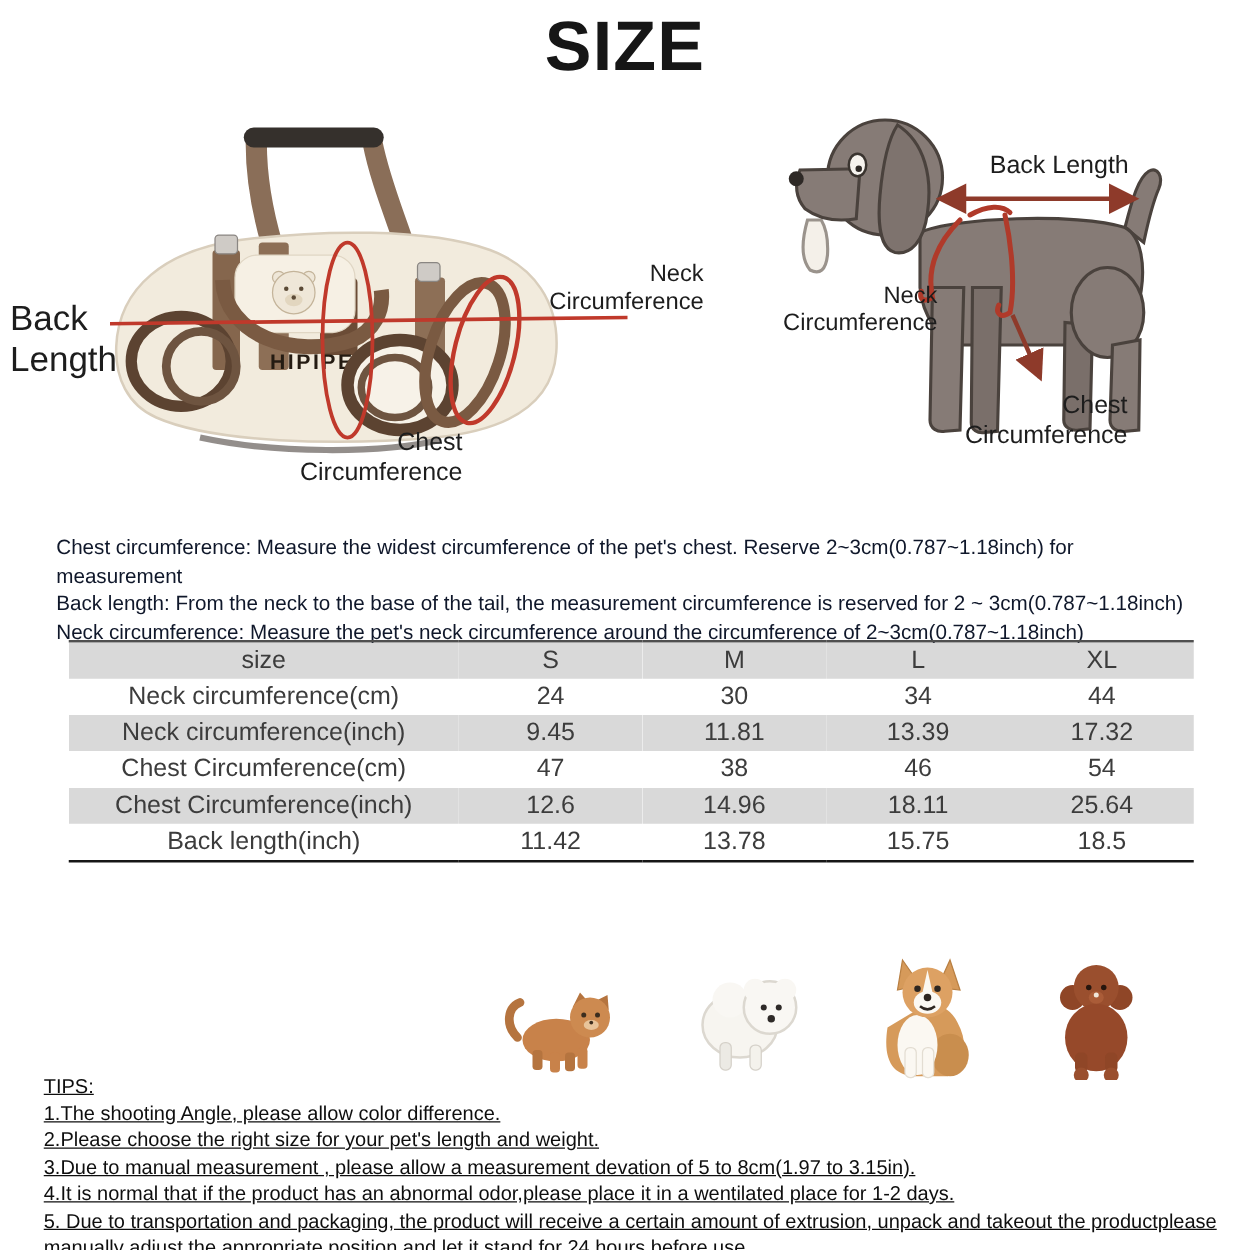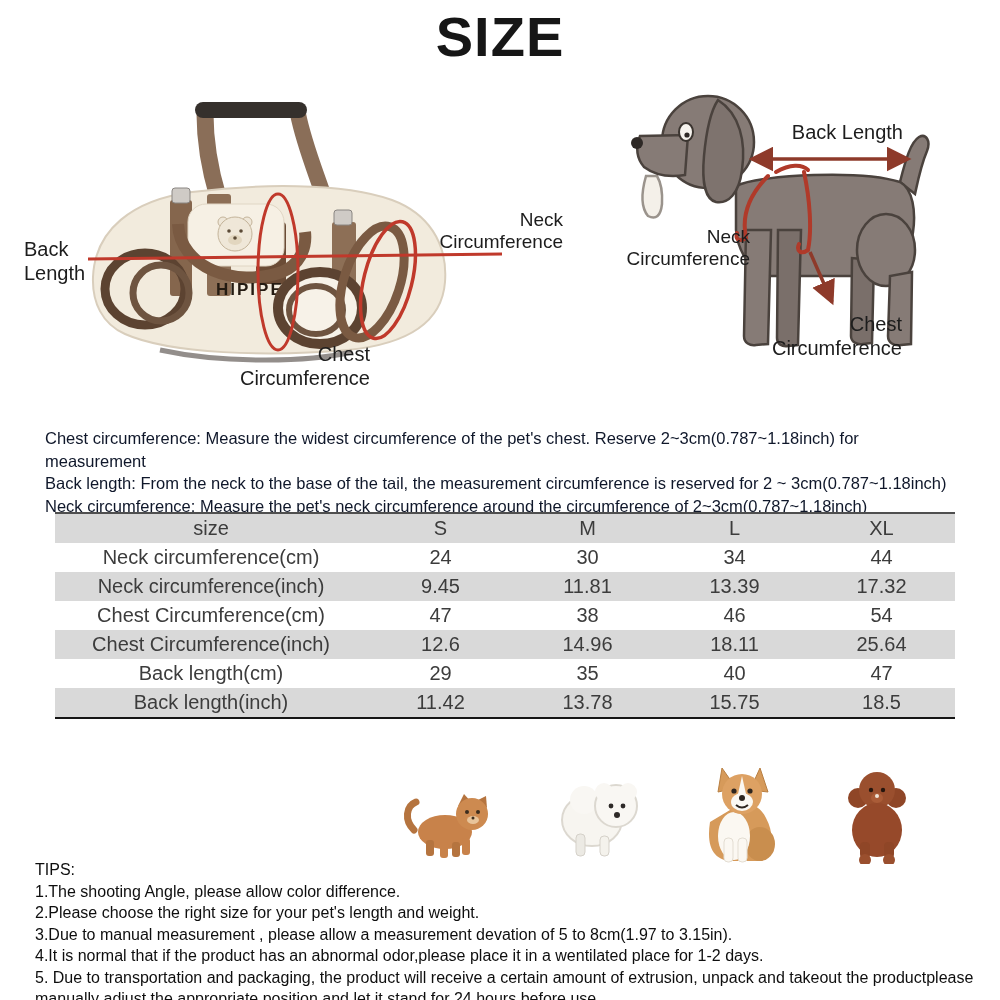--- a/index.html
+++ b/index.html
@@ -8,21 +8,21 @@
     font-family:"Liberation Sans",sans-serif;color:#151515;overflow:hidden;
   }
   .page-title{
     position:absolute;top:4px;left:0;width:100%;margin:0;text-align:center;
     font-size:56px;font-weight:bold;letter-spacing:1px;color:#161616;
   }
   .diagram-svg{position:absolute;}
   .bag-svg{left:20px;top:82px;width:560px;height:330px;}
   .dog-svg{left:600px;top:80px;width:400px;height:335px;}
   .diagram-label{position:absolute;text-align:right;color:#1d1d1d;line-height:1.18;}
-  .lbl-bag-back{left:24px;top:238px;width:110px;text-align:left;font-size:20px;}
+  .lbl-bag-back{left:8px;top:238px;width:110px;text-align:left;font-size:28px;}
   .lbl-bag-neck{left:423px;top:209px;width:140px;font-size:19px;}
   .lbl-bag-chest{left:228px;top:343px;width:142px;font-size:20px;}
   .lbl-dog-back{left:758px;top:121px;width:145px;font-size:20px;}
   .lbl-dog-neck{left:608px;top:226px;width:142px;font-size:19px;}
   .lbl-dog-chest{left:760px;top:313px;width:142px;font-size:20px;}
   .instructions{
     position:absolute;left:45px;top:427px;width:915px;
     font-size:16.5px;line-height:22.5px;color:#0f172a;
   }
   .instructions p{margin:0;}
@@ -37,21 +37,21 @@
     white-space:nowrap;overflow:hidden;
   }
   .size-table thead tr{background:#d9d9d9;}
   .size-table tbody tr:nth-child(even){background:#d9d9d9;}
   .col-label{width:312px;}
   .pet-photo{position:absolute;}
   .tips{
     position:absolute;left:35px;top:859px;width:952px;
     font-size:16px;line-height:21.5px;color:#0e0e0e;
   }
-  .tips p{margin:0;}
+  .tips p{margin:0;text-decoration:underline;}
 </style>
 </head>
 <body>
 
 <div class="canvas">
 
   <h1 class="page-title">SIZE</h1>
 
   <svg class="diagram-svg bag-svg" viewBox="0 0 560 330">
 
@@ -206,27 +206,20 @@
         <td>38</td>
         <td>46</td>
         <td>54</td>
       </tr>
       <tr>
         <td>Chest Circumference(inch)</td>
         <td>12.6</td>
         <td>14.96</td>
         <td>18.11</td>
         <td>25.64</td>
-      </tr>
-      <tr>
-        <td>Back length(cm)</td>
-        <td>29</td>
-        <td>35</td>
-        <td>40</td>
-        <td>47</td>
       </tr>
       <tr>
         <td>Back length(inch)</td>
         <td>11.42</td>
         <td>13.78</td>
         <td>15.75</td>
         <td>18.5</td>
       </tr>
     </tbody>
   </table>

